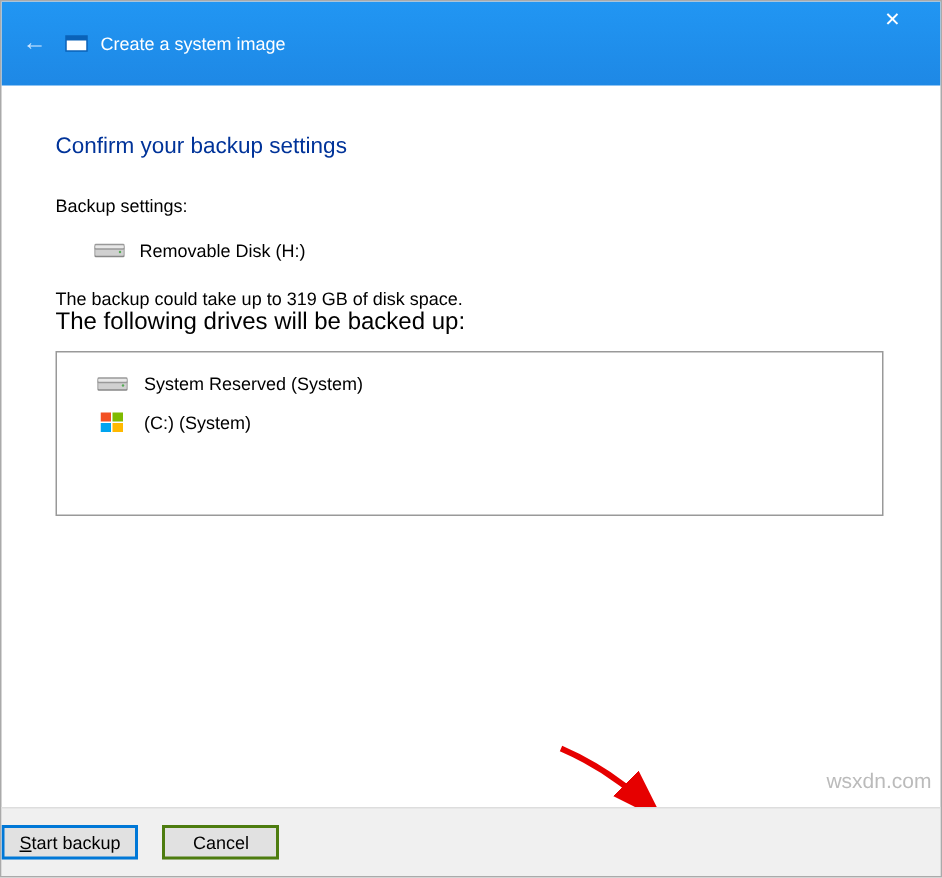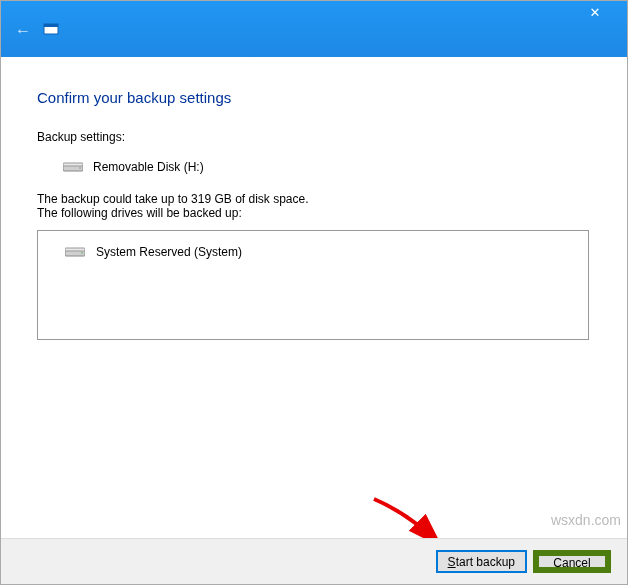--- a/index.html
+++ b/index.html
@@ -80,21 +80,21 @@
       height: 14px;
       margin-right: 10px;
       display: inline-flex;
       align-items: center;
       justify-content: center;
     }
     .size-text {
       font-size: 12px;
     }
     .drives-label {
-      font-size: 12px;
+      font-size: 16px;
       margin-bottom: 10px;
     }
     .drives-box {
       border: 1px solid #999;
       width: 552px;
       height: 110px;
       padding: 8px 26px;
     }
     .drive-row {
       display: flex;
@@ -112,30 +112,29 @@
     .footer {
       position: absolute;
       bottom: 0;
       left: 0;
       right: 0;
       height: 46px;
       background: #f0f0f0;
       border-top: 1px solid #ddd;
       display: flex;
       align-items: center;
-      justify-content: flex-end;
       padding-right: 16px;
-      gap: 6px;
+      gap: 16px;
     }
     .btn {
       min-width: 78px;
       height: 23px;
       font-size: 12px;
       background: #e1e1e1;
-      border: 6px solid #4d7c0f;
+      border: 2px solid #4d7c0f;
       cursor: pointer;
       font-family: inherit;
       padding: 0 10px;
     }
     .btn.primary {
       border: 2px solid #0078d7;
     }
     .btn .u {
       text-decoration: underline;
     }
@@ -158,20 +157,21 @@
 
 <div class="titlebar">
   <div class="close-x">✕</div>
   <span class="back-arrow">←</span>
   <span class="title-icon">
     <svg width="16" height="16" viewBox="0 0 16 16">
       <rect x="1" y="3" width="14" height="10" fill="#fff" stroke="#0a62b8" stroke-width="1"></rect>
       <rect x="1" y="3" width="14" height="3" fill="#0a62b8"></rect>
     </svg>
   </span>
+  <span class="title-text">Create a system image</span>
 </div>
 
 <div class="content">
   <div class="heading">Confirm your backup settings</div>
 
   <div class="label">Backup settings:</div>
 
   <div class="location-row">
     <span class="drive-icon">
       <svg width="20" height="12" viewBox="0 0 20 12">
@@ -191,20 +191,31 @@
     <div class="drive-row">
       <span class="icon-slot">
         <svg width="20" height="12" viewBox="0 0 20 12">
           <rect x="0" y="3" width="20" height="7" rx="1" fill="#d0d0d0" stroke="#888"></rect>
           <rect x="0" y="2" width="20" height="3" rx="1" fill="#e8e8e8" stroke="#999"></rect>
           <circle cx="17" cy="7" r="0.8" fill="#5a5"></circle>
         </svg>
       </span>
       <span>System Reserved (System)</span>
     </div>
+    <div class="drive-row">
+      <span class="icon-slot">
+        <svg width="16" height="16" viewBox="0 0 16 16">
+          <rect x="0" y="1" width="7" height="6" fill="#f25022"></rect>
+          <rect x="8" y="1" width="7" height="6" fill="#7fba00"></rect>
+          <rect x="0" y="8" width="7" height="6" fill="#00a4ef"></rect>
+          <rect x="8" y="8" width="7" height="6" fill="#ffb900"></rect>
+        </svg>
+      </span>
+      <span>(C:) (System)</span>
+    </div>
   </div>
 </div>
 
 <svg class="arrow-annotation" width="80" height="60" viewBox="0 0 80 60">
   <defs>
     <marker id="ah" markerWidth="10" markerHeight="10" refX="7" refY="3" orient="auto">
       <path d="M0,0 L0,6 L9,3 z" fill="#e60000"></path>
     </marker>
   </defs>
   <path d="M 5 5 Q 40 20 68 48" stroke="#e60000" stroke-width="4" fill="none" marker-end="url(#ah)"></path>

